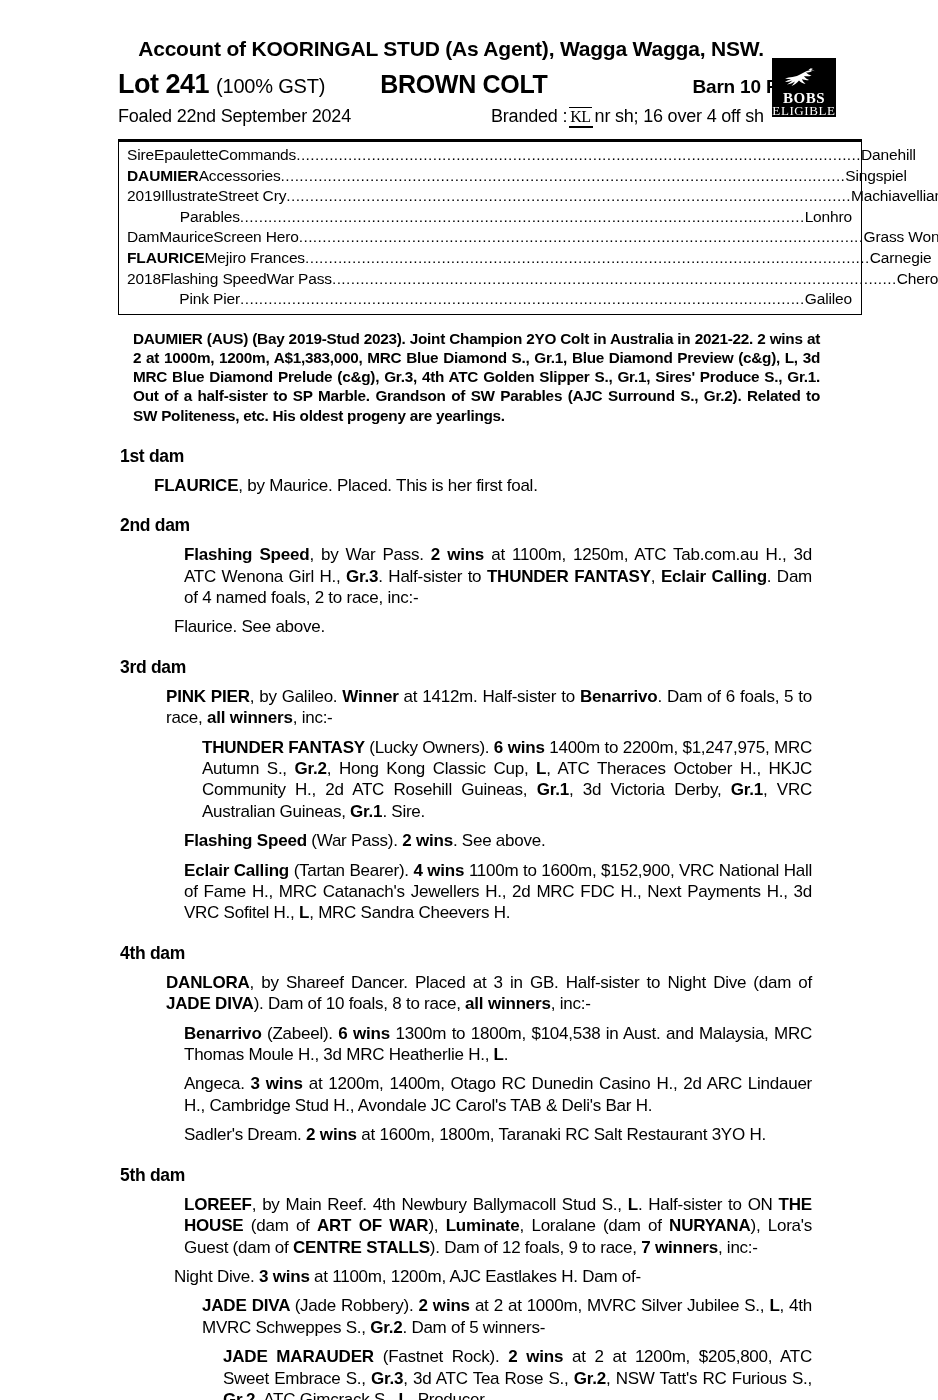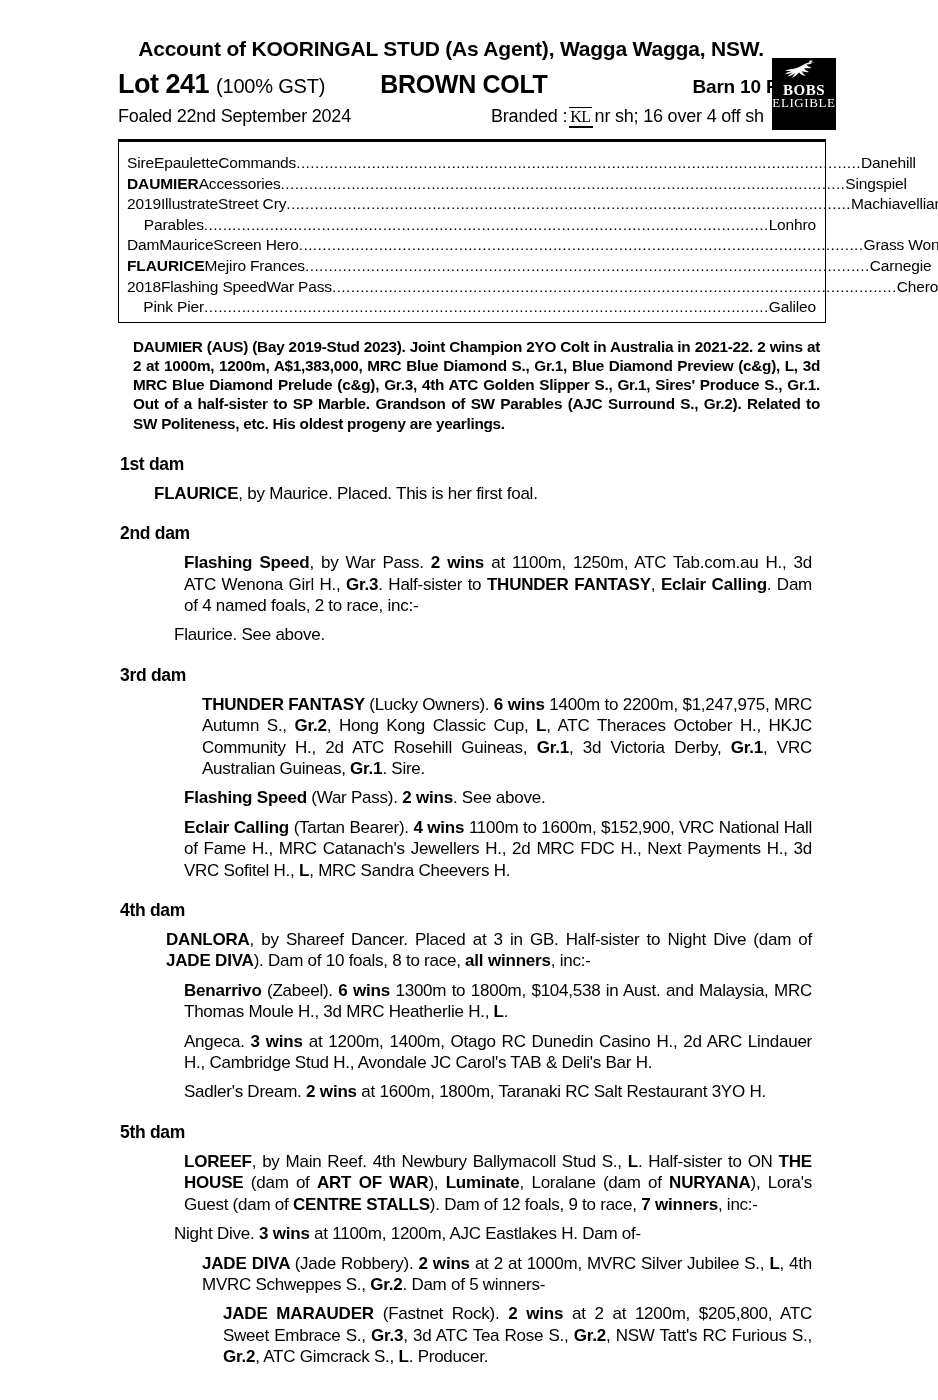--- a/index.html
+++ b/index.html
@@ -10,23 +10,23 @@
     color:#000;
     -webkit-font-smoothing:antialiased;
   }
   .page { position:relative; width:938px; height:1400px; padding:0; box-sizing:border-box; }
 
   
   .header { position:relative; margin:0 110px 0 118px; }
 
   .bobs-logo {
     position:absolute; right:-8px; top:58px;
-    width:64px; height:72px; background:#000;
-    display:flex; flex-direction:column; align-items:center; justify-content:flex-start;
-    padding-top:2px; box-sizing:border-box;
+    width:64px; height:59px; background:#000;
+    display:flex; flex-direction:column; align-items:center; justify-content:center;
+    padding-top:8px; box-sizing:border-box;
   }
   .bobs-horse { width:46px; height:22px; display:block; }
   .bobs-word {
     color:#fff; font-family:"Liberation Serif", serif; font-weight:bold;
     font-size:15px; line-height:15px; letter-spacing:0.5px; margin-top:1px;
   }
   .bobs-sub {
     color:#fff; font-family:Liberation Serif, serif;
     font-size:13px; line-height:9px; letter-spacing:0.6px;
   }
@@ -57,24 +57,24 @@
     padding:0 1px; margin:0 2px; letter-spacing:-0.5px;
     border-top:1.6px solid #000;
   }
   .brand-sym::after {
     content:""; position:absolute; left:0; right:-1px; bottom:-3px; height:1.6px; background:#000;
   }
   .brand-tail { margin-left:1px; }
 
   
   .ped-table {
-    margin:12px 112px 0 118px;
+    margin:12px 76px 0 118px;
     border:1px solid #000; border-top:3.5px solid #000;
     box-sizing:border-box;
-    padding:11px 0 4px 0;
+    padding:3px 0 4px 0;
   }
   .ped-row { display:flex; font-size:15.5px; line-height:20.6px; letter-spacing:-0.15px; }
   .ped-c1 { width:167px; padding-left:8px; box-sizing:border-box; white-space:nowrap; }
   .ped-c2 { width:182px; box-sizing:border-box; white-space:nowrap; }
   .ped-c3 { flex:1; box-sizing:border-box; padding-right:9px; }
   .ped-bold { font-weight:bold; letter-spacing:-0.1px; }
 
   .leader { display:flex; align-items:baseline; width:100%; }
   .leader .l { white-space:nowrap; }
   .leader .dots {
@@ -243,20 +243,21 @@
   <div class="body-text">
 
     <div class="dam-head first">1st dam</div>
     <p class="e plain"><b>FLAURICE</b>, by Maurice. Placed. This is her first foal.</p>
 
     <div class="dam-head">2nd dam</div>
     <p class="e lvl1"><b>Flashing Speed</b>, by War Pass. <b>2 wins</b> at 1100m, 1250m, ATC Tab.com.au H., 3d ATC Wenona Girl H., <b>Gr.3</b>. Half-sister to <b>THUNDER FANTASY</b>, <b>Eclair Calling</b>. Dam of 4 named foals, 2 to race, inc:-</p>
     <p class="e plain2">Flaurice. See above.</p>
 
     <div class="dam-head">3rd dam</div>
+    <p class="e lvl0"><b>PINK PIER</b>, by Galileo. <b>Winner</b> at 1412m. Half-sister to <b>Benarrivo</b>. Dam of 6 foals, 5 to race, <b>all winners</b>, inc:-</p>
     <p class="e lvl2"><b>THUNDER FANTASY </b>(Lucky Owners). <b>6 wins</b> 1400m to 2200m, $1,247,975, MRC Autumn S., <b>Gr.2</b>, Hong Kong Classic Cup, <b>L</b>, ATC Theraces October H., HKJC Community H., 2d ATC Rosehill Guineas, <b>Gr.1</b>, 3d Victoria Derby, <b>Gr.1</b>, VRC Australian Guineas, <b>Gr.1</b>. Sire.</p>
     <p class="e lvl1"><b>Flashing Speed</b> (War Pass). <b>2 wins</b>. See above.</p>
     <p class="e lvl1"><b>Eclair Calling</b> (Tartan Bearer). <b>4 wins</b> 1100m to 1600m, $152,900, VRC National Hall of Fame H., MRC Catanach's Jewellers H., 2d MRC FDC H., Next Payments H., 3d VRC Sofitel H., <b>L</b>, MRC Sandra Cheevers H.</p>
 
     <div class="dam-head">4th dam</div>
     <p class="e lvl0"><b>DANLORA</b>, by Shareef Dancer. Placed at 3 in GB. Half-sister to Night Dive (dam of <b>JADE DIVA</b>). Dam of 10 foals, 8 to race, <b>all winners</b>, inc:-</p>
     <p class="e lvl1"><b>Benarrivo</b> (Zabeel). <b>6 wins</b> 1300m to 1800m, $104,538 in Aust. and Malaysia, MRC Thomas Moule H., 3d MRC Heatherlie H., <b>L</b>.</p>
     <p class="e lvl1">Angeca. <b>3 wins</b> at 1200m, 1400m, Otago RC Dunedin Casino H., 2d ARC Lindauer H., Cambridge Stud H., Avondale JC Carol's TAB &amp; Deli's Bar H.</p>
     <p class="e lvl1">Sadler's Dream. <b>2 wins</b> at 1600m, 1800m, Taranaki RC Salt Restaurant 3YO H.</p>
 

